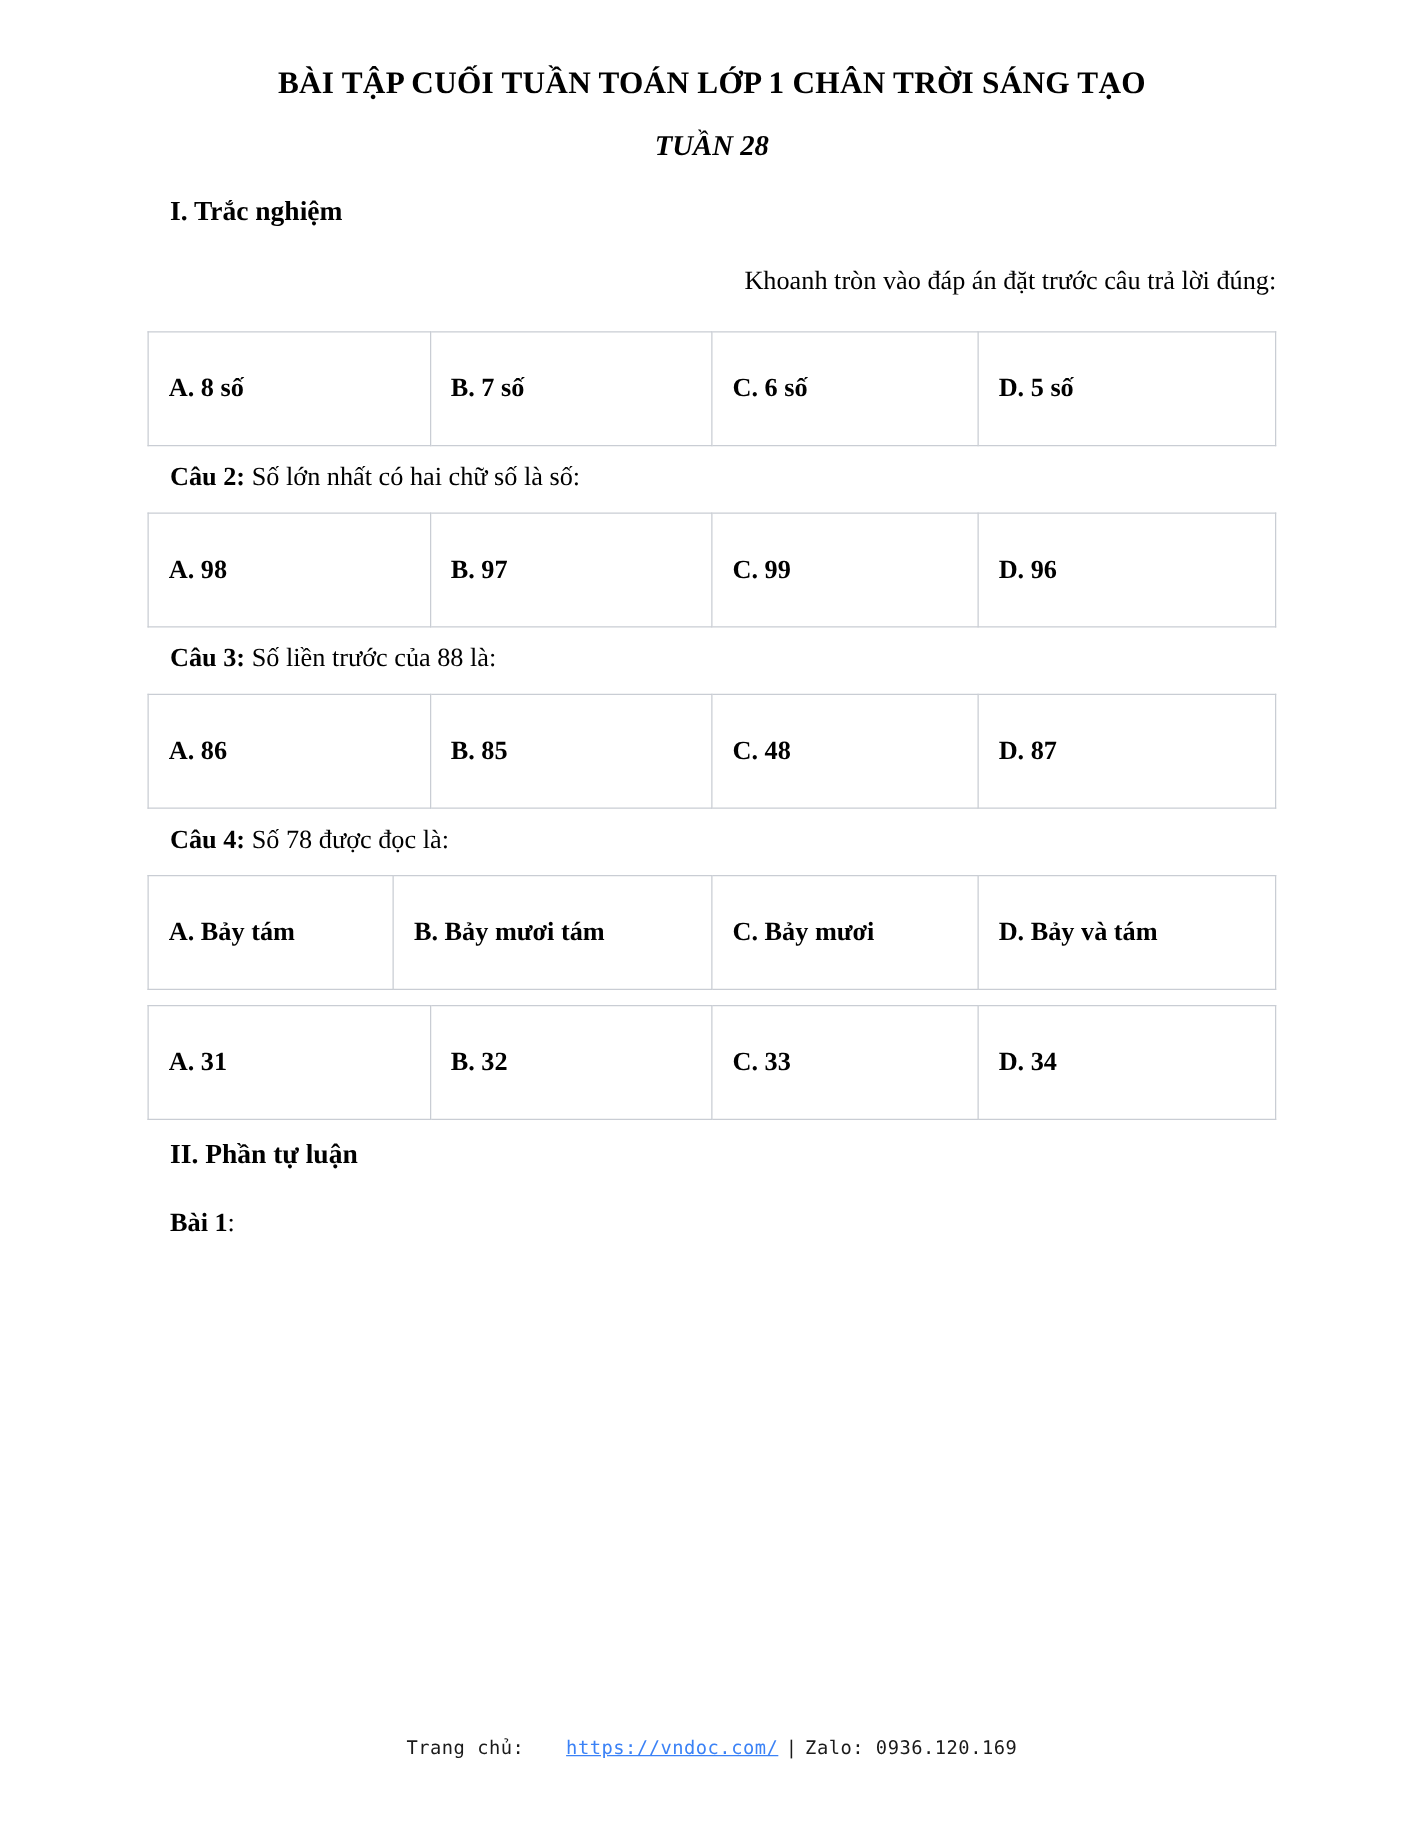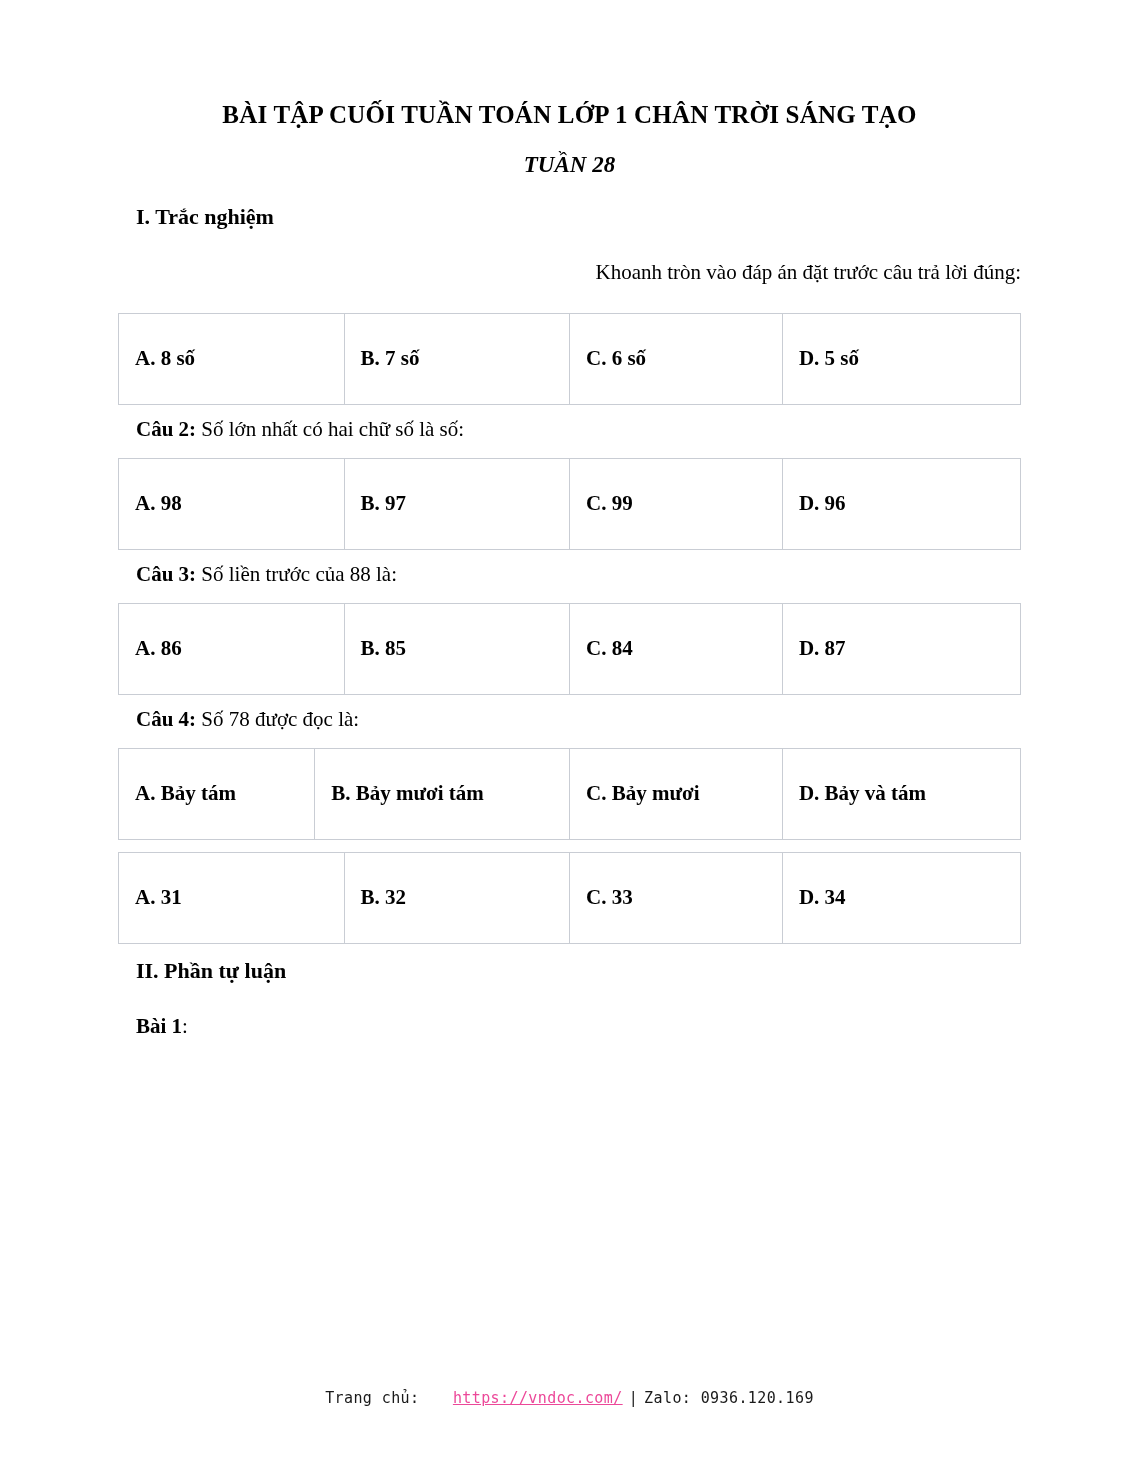--- a/index.html
+++ b/index.html
@@ -13,21 +13,21 @@
     position: relative;
     font-family: "Liberation Serif", serif;
     color: #000000;
   }
   .page {
     position: absolute;
     top: 0; left: 0;
     width: 1139px;
     height: 1475px;
     box-sizing: border-box;
-    padding: 96px 118px 0 118px;
+    padding: 48px 118px 0 118px;
   }
   .doc-title {
     text-align: center;
     font-weight: bold;
     font-size: 25px;
     letter-spacing: 0.2px;
     margin: 0 0 6px 0;
     line-height: 1.5;
   }
   .doc-subtitle {
@@ -90,21 +90,21 @@
     left: 0;
     right: 0;
     bottom: 68px;
     text-align: center;
     font-family: "DejaVu Sans Mono", monospace;
     font-size: 15px;
     color: #1a1a1a;
     letter-spacing: 0.4px;
   }
   .footer a {
-    color: #ec4899;
+    color: #3b82f6;
     text-decoration: underline;
     margin-left: 12px;
   }
   .sep {
     display: inline-block;
     padding: 0 6px;
   }
 </style>
 </head>
 <body>
@@ -143,21 +143,21 @@
     </table>
 
   <div class="q-after-table">
     <b>Câu 3:</b><span> Số liền trước của 88 là:</span>
   </div>
   <table class="opt-table">
     <tbody>
         <tr>
       <td style="width:25%">A. 86</td>
       <td style="width:25%">B. 85</td>
-      <td style="width:23.5%">C. 84</td>
+      <td style="width:23.5%">C. 48</td>
       <td style="width:26.5%">D. 87</td>
     </tr>
   </tbody>
     </table>
 
   <div class="q-after-table">
     <b>Câu 4:</b><span> Số 78 được đọc là:</span>
   </div>
   <table class="opt-table">
     <tbody>

